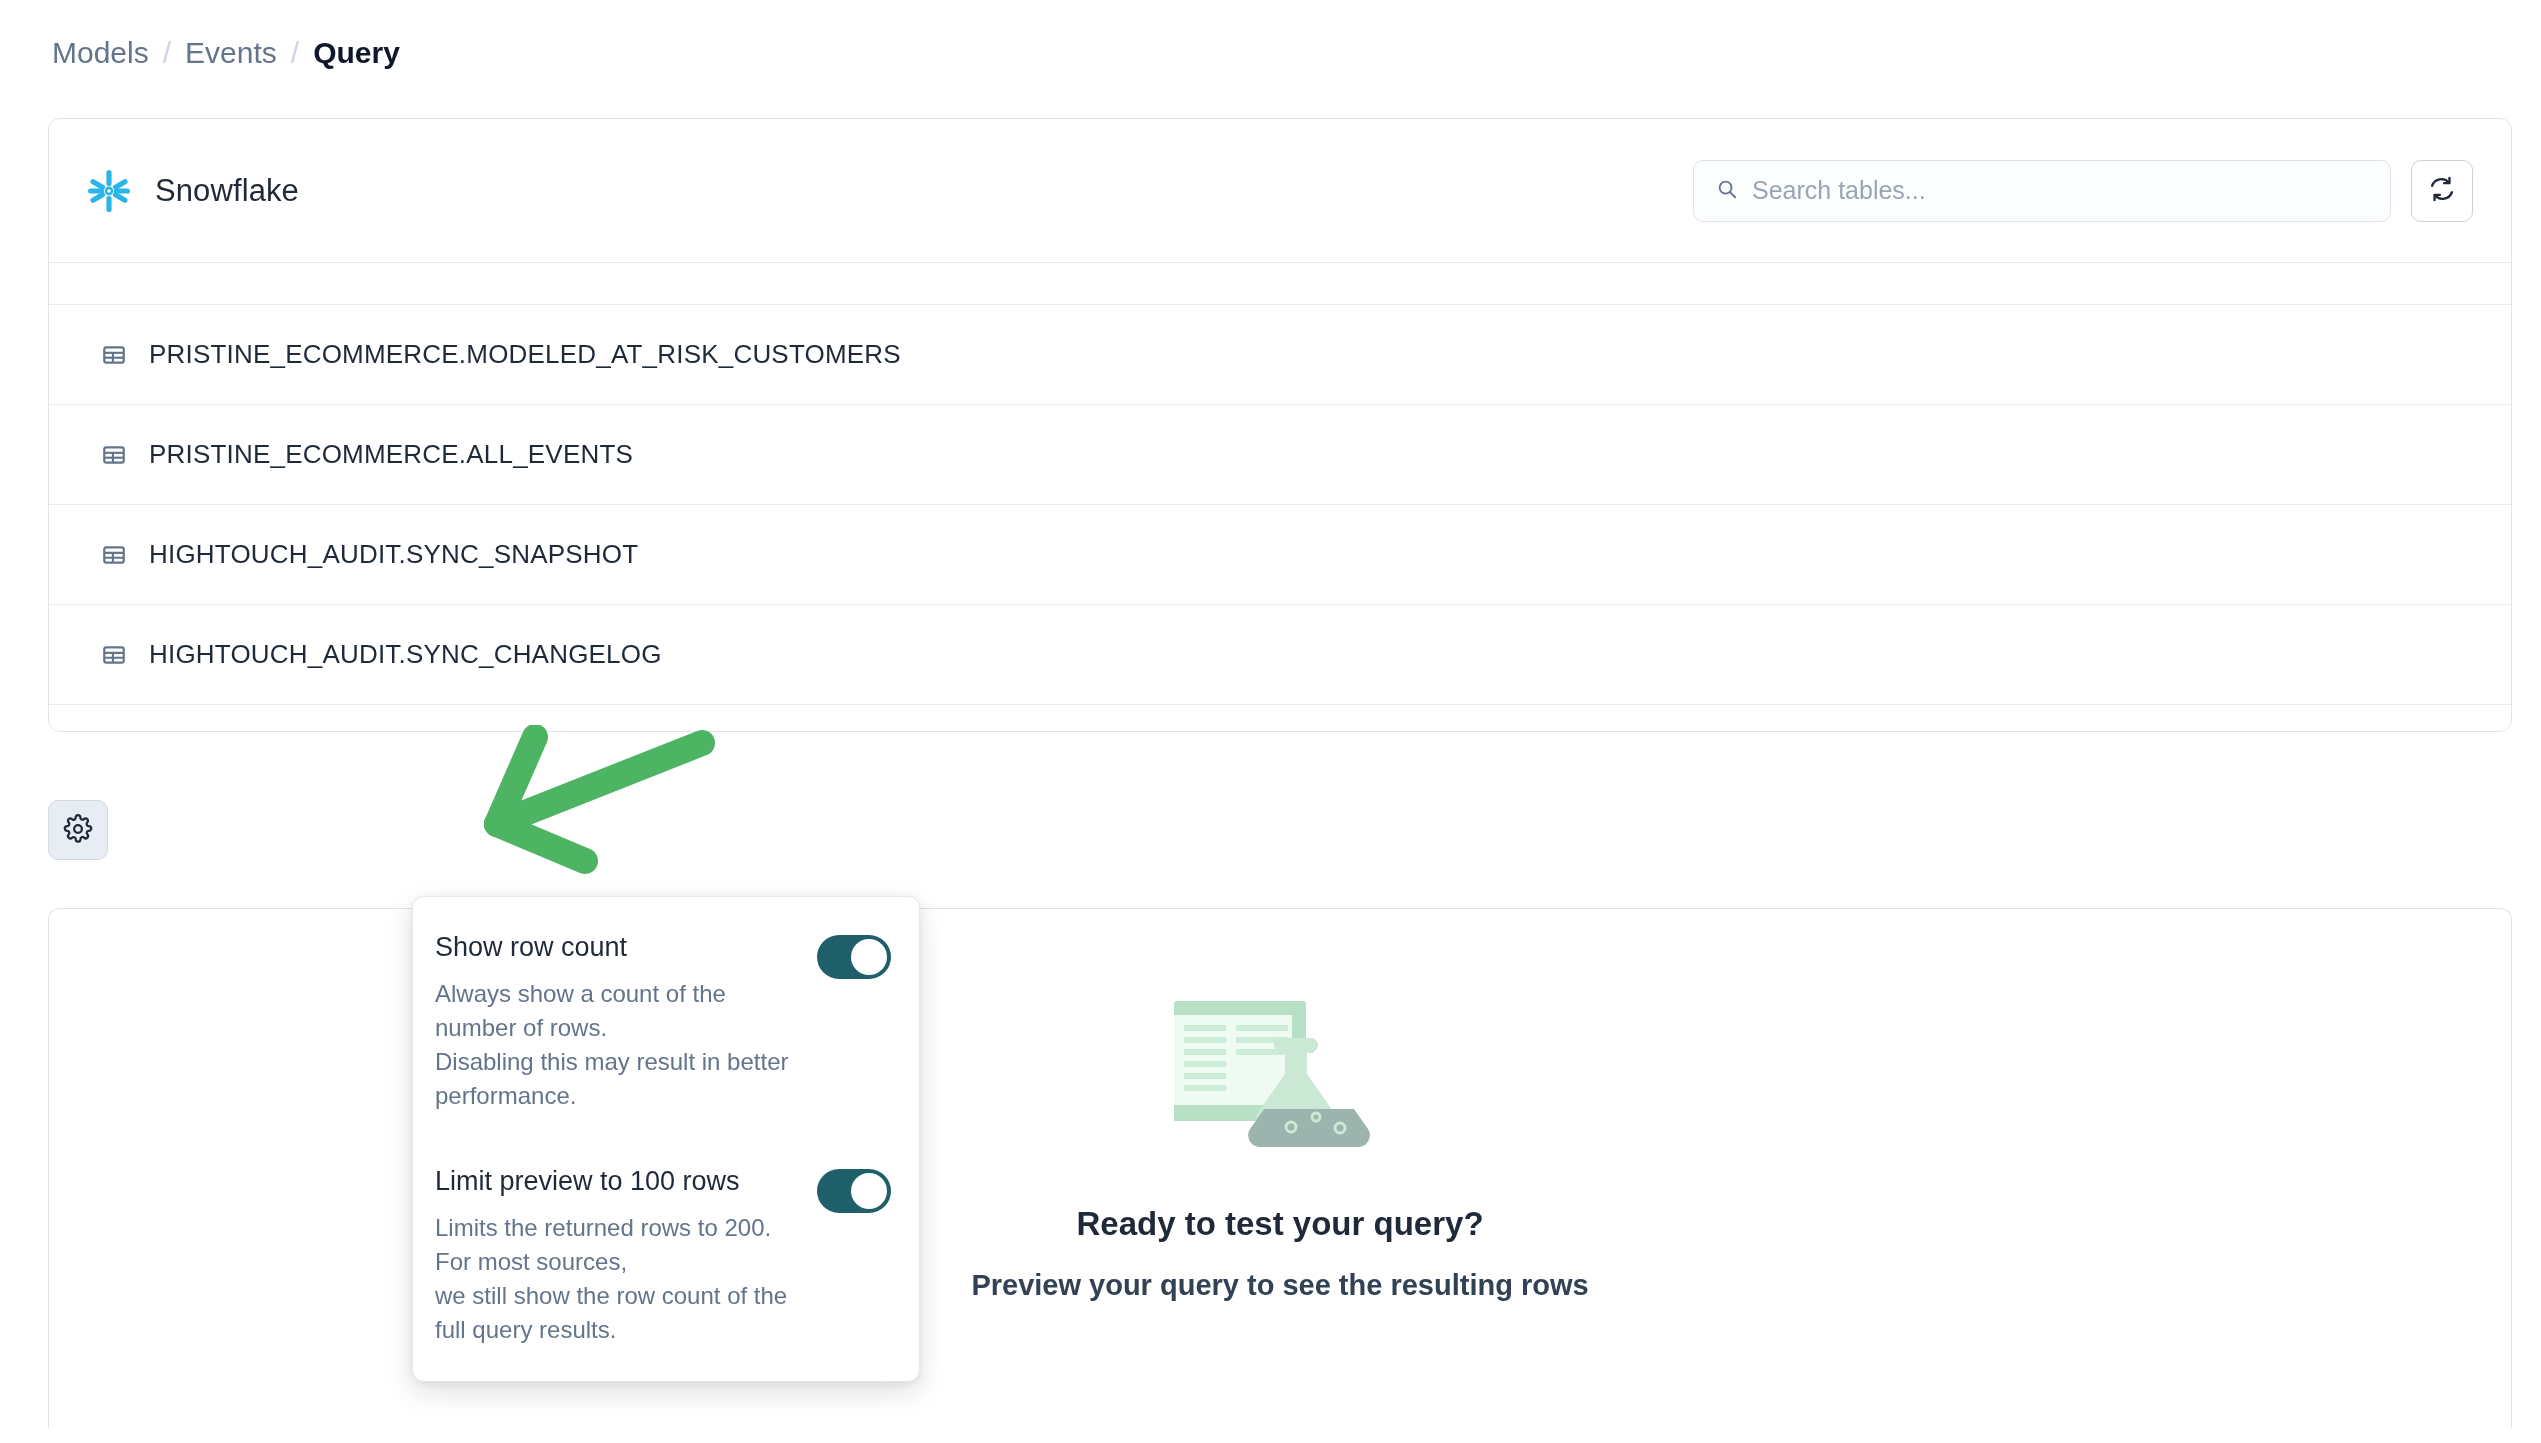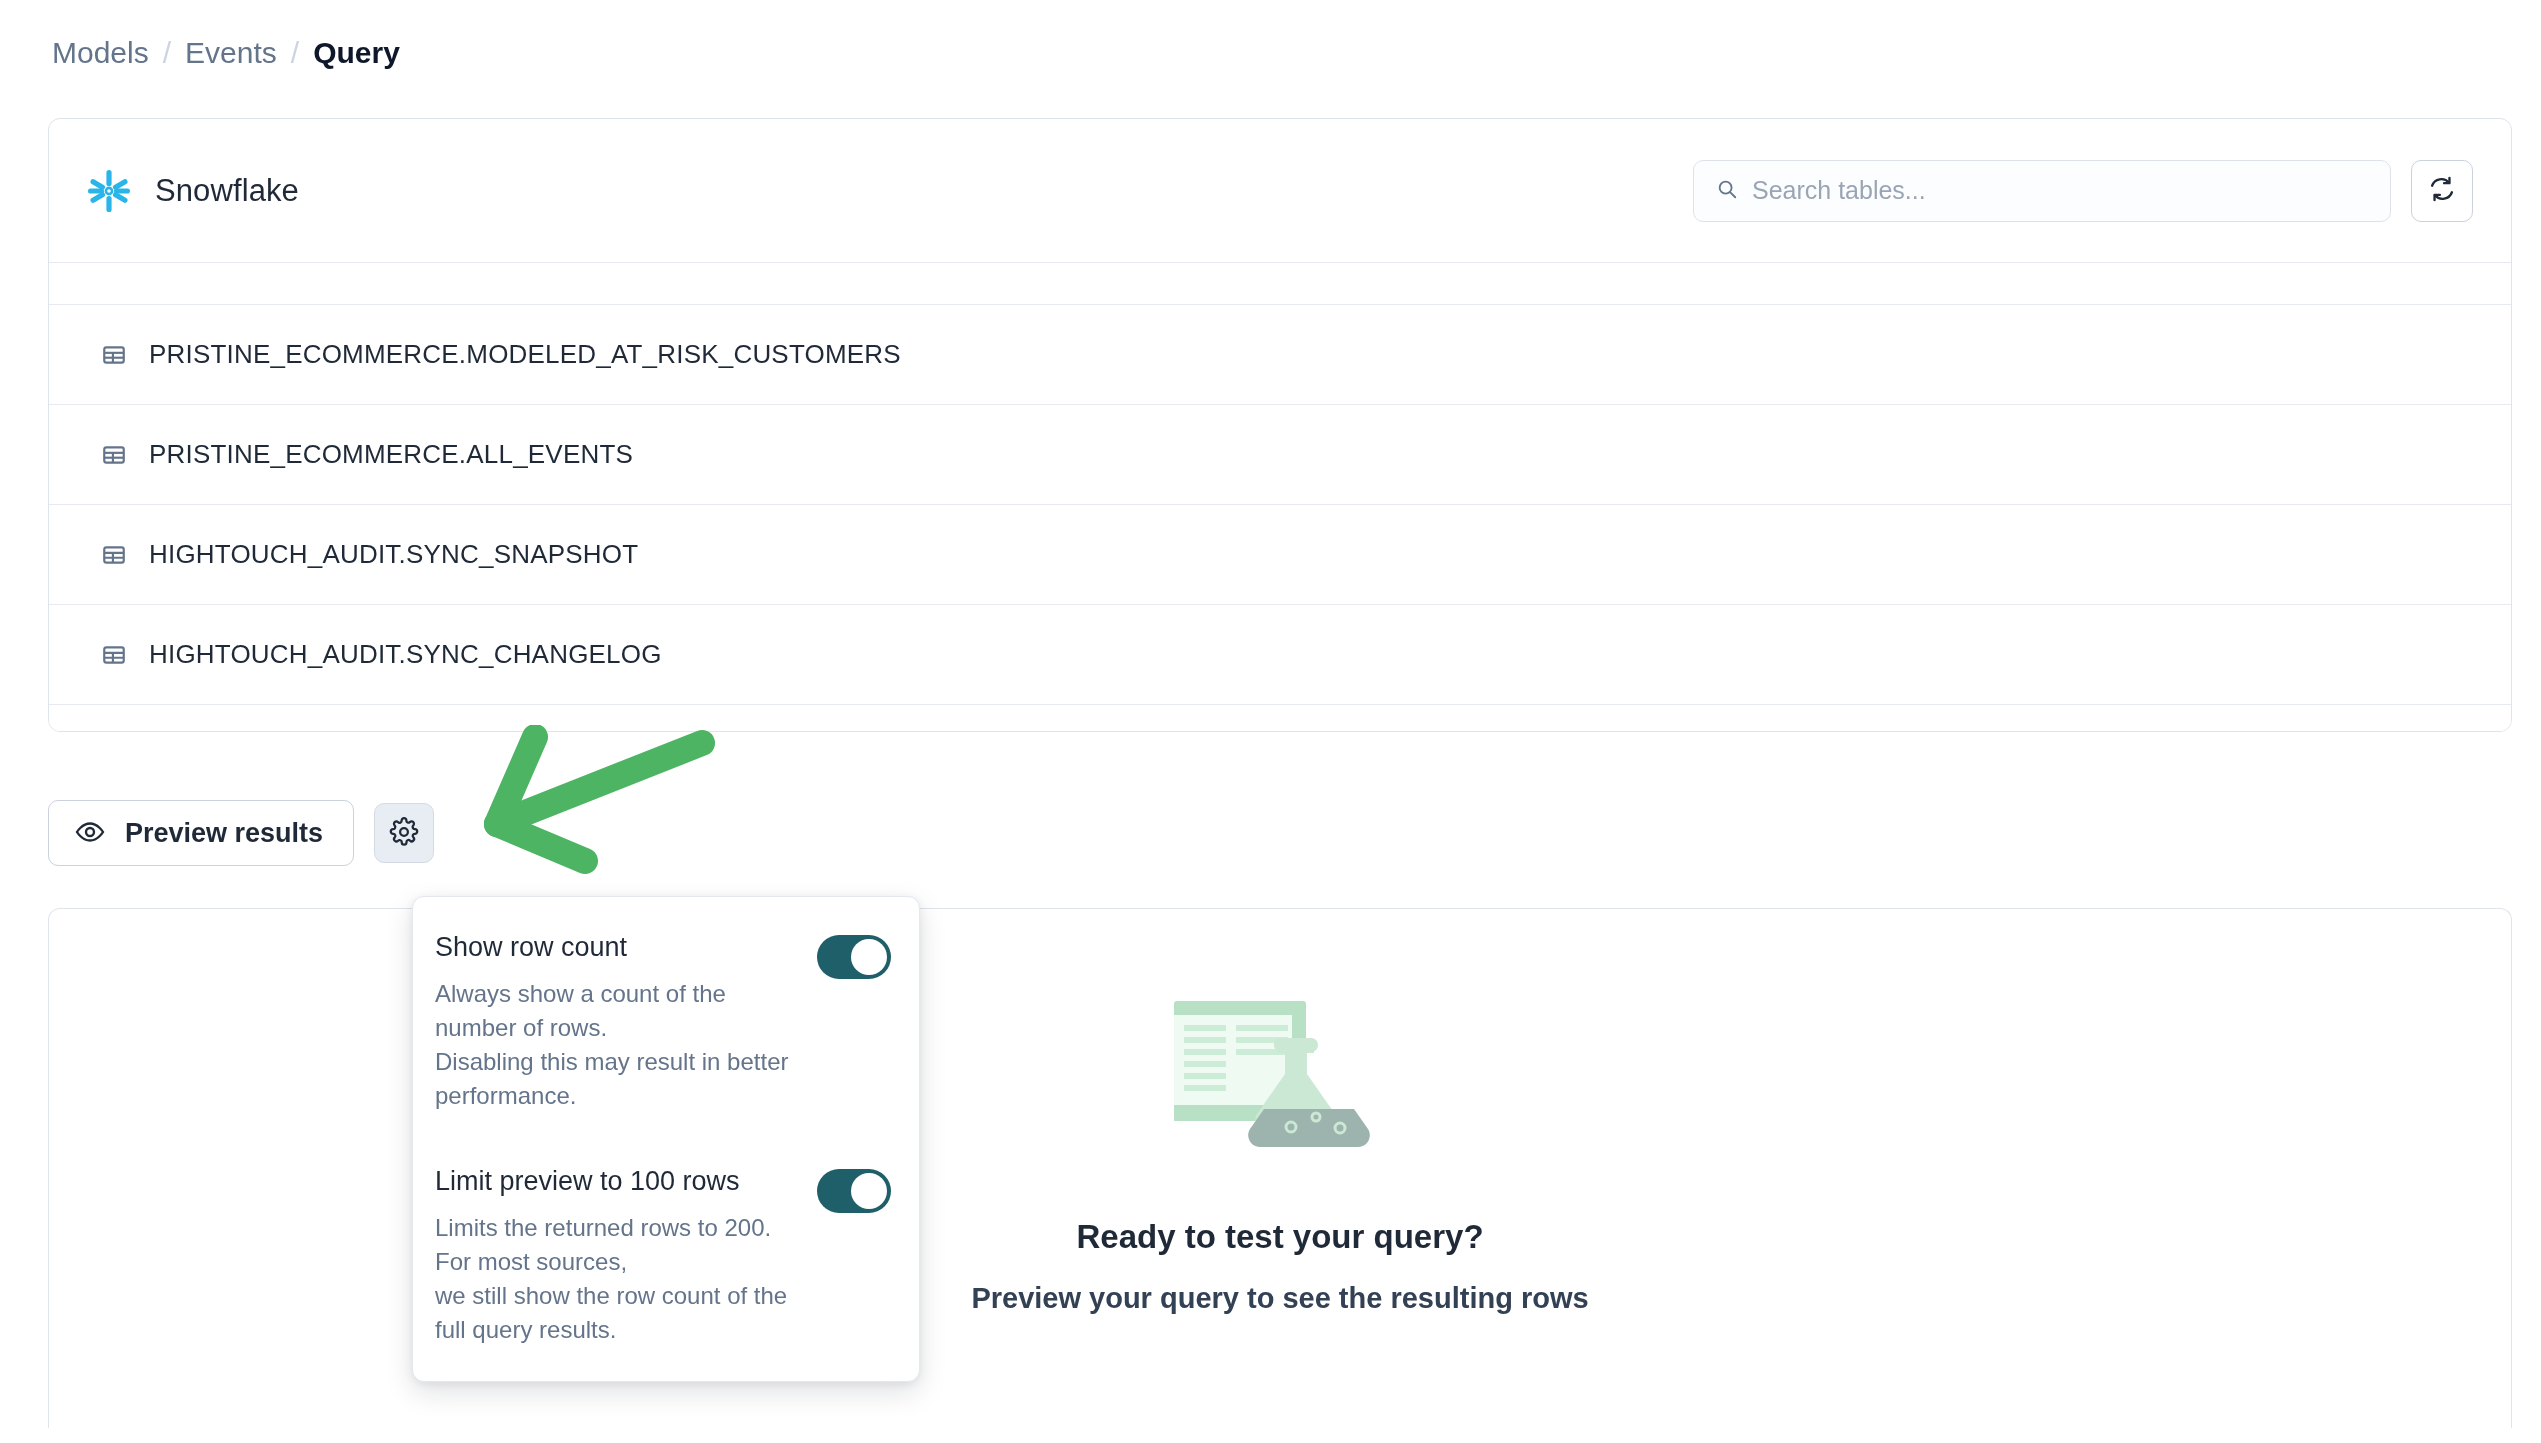--- a/index.html
+++ b/index.html
@@ -207,21 +207,21 @@
     left: 0;
     top: 0;
     width: 100%;
     display: flex;
     flex-direction: column;
     align-items: center;
     padding-top: 78px;
   }
   .empty-illustration { width: 240px; height: 185px; display: block; }
   .empty-title {
-    margin-top: 46px;
+    margin-top: 33px;
     font-size: 33px;
     font-weight: 700;
     color: #1f2937;
   }
   .empty-sub {
     margin-top: 26px;
     font-size: 29px;
     color: #334155;
     font-weight: 700;
   }
@@ -398,29 +398,20 @@
       </div>
 
       <div class="table-row">
         
       </div>
 
     </div>
   </section>
 
   <div class="action-bar">
-    <button class="preview-btn">
-      <span>
-        <svg class="eye" viewBox="0 0 24 24" fill="none" stroke="#1f2937" stroke-width="1.9">
-          <path d="M1.6 12S5.6 5.2 12 5.2 22.4 12 22.4 12 18.4 18.8 12 18.8 1.6 12 1.6 12z"></path>
-          <circle cx="12" cy="12" r="3.2"></circle>
-        </svg>
-      </span>
-      <span class="preview-label">Preview results</span>
-    </button>
 
     <button class="gear-btn">
       <span>
         <svg viewBox="0 0 24 24" fill="none" stroke="#1f2937" stroke-width="1.8" stroke-linecap="round" stroke-linejoin="round">
           <circle cx="12" cy="12" r="3.1"></circle>
           <path d="M19.1 14.4a1.6 1.6 0 0 0 .32 1.76l.06.06a1.9 1.9 0 1 1-2.7 2.7l-.06-.06a1.6 1.6 0 0 0-1.76-.32 1.6 1.6 0 0 0-.97 1.47v.17a1.9 1.9 0 1 1-3.82 0v-.09a1.6 1.6 0 0 0-1.05-1.47 1.6 1.6 0 0 0-1.76.32l-.06.06a1.9 1.9 0 1 1-2.7-2.7l.06-.06a1.6 1.6 0 0 0 .32-1.76 1.6 1.6 0 0 0-1.47-.97h-.17a1.9 1.9 0 1 1 0-3.82h.09a1.6 1.6 0 0 0 1.47-1.05 1.6 1.6 0 0 0-.32-1.76l-.06-.06a1.9 1.9 0 1 1 2.7-2.7l.06.06a1.6 1.6 0 0 0 1.76.32h.08a1.6 1.6 0 0 0 .97-1.47v-.17a1.9 1.9 0 1 1 3.82 0v.09a1.6 1.6 0 0 0 .97 1.47 1.6 1.6 0 0 0 1.76-.32l.06-.06a1.9 1.9 0 1 1 2.7 2.7l-.06.06a1.6 1.6 0 0 0-.32 1.76v.08a1.6 1.6 0 0 0 1.47.97h.17a1.9 1.9 0 1 1 0 3.82h-.09a1.6 1.6 0 0 0-1.47.97z"></path>
         </svg>
       </span>
     </button>
   </div>

